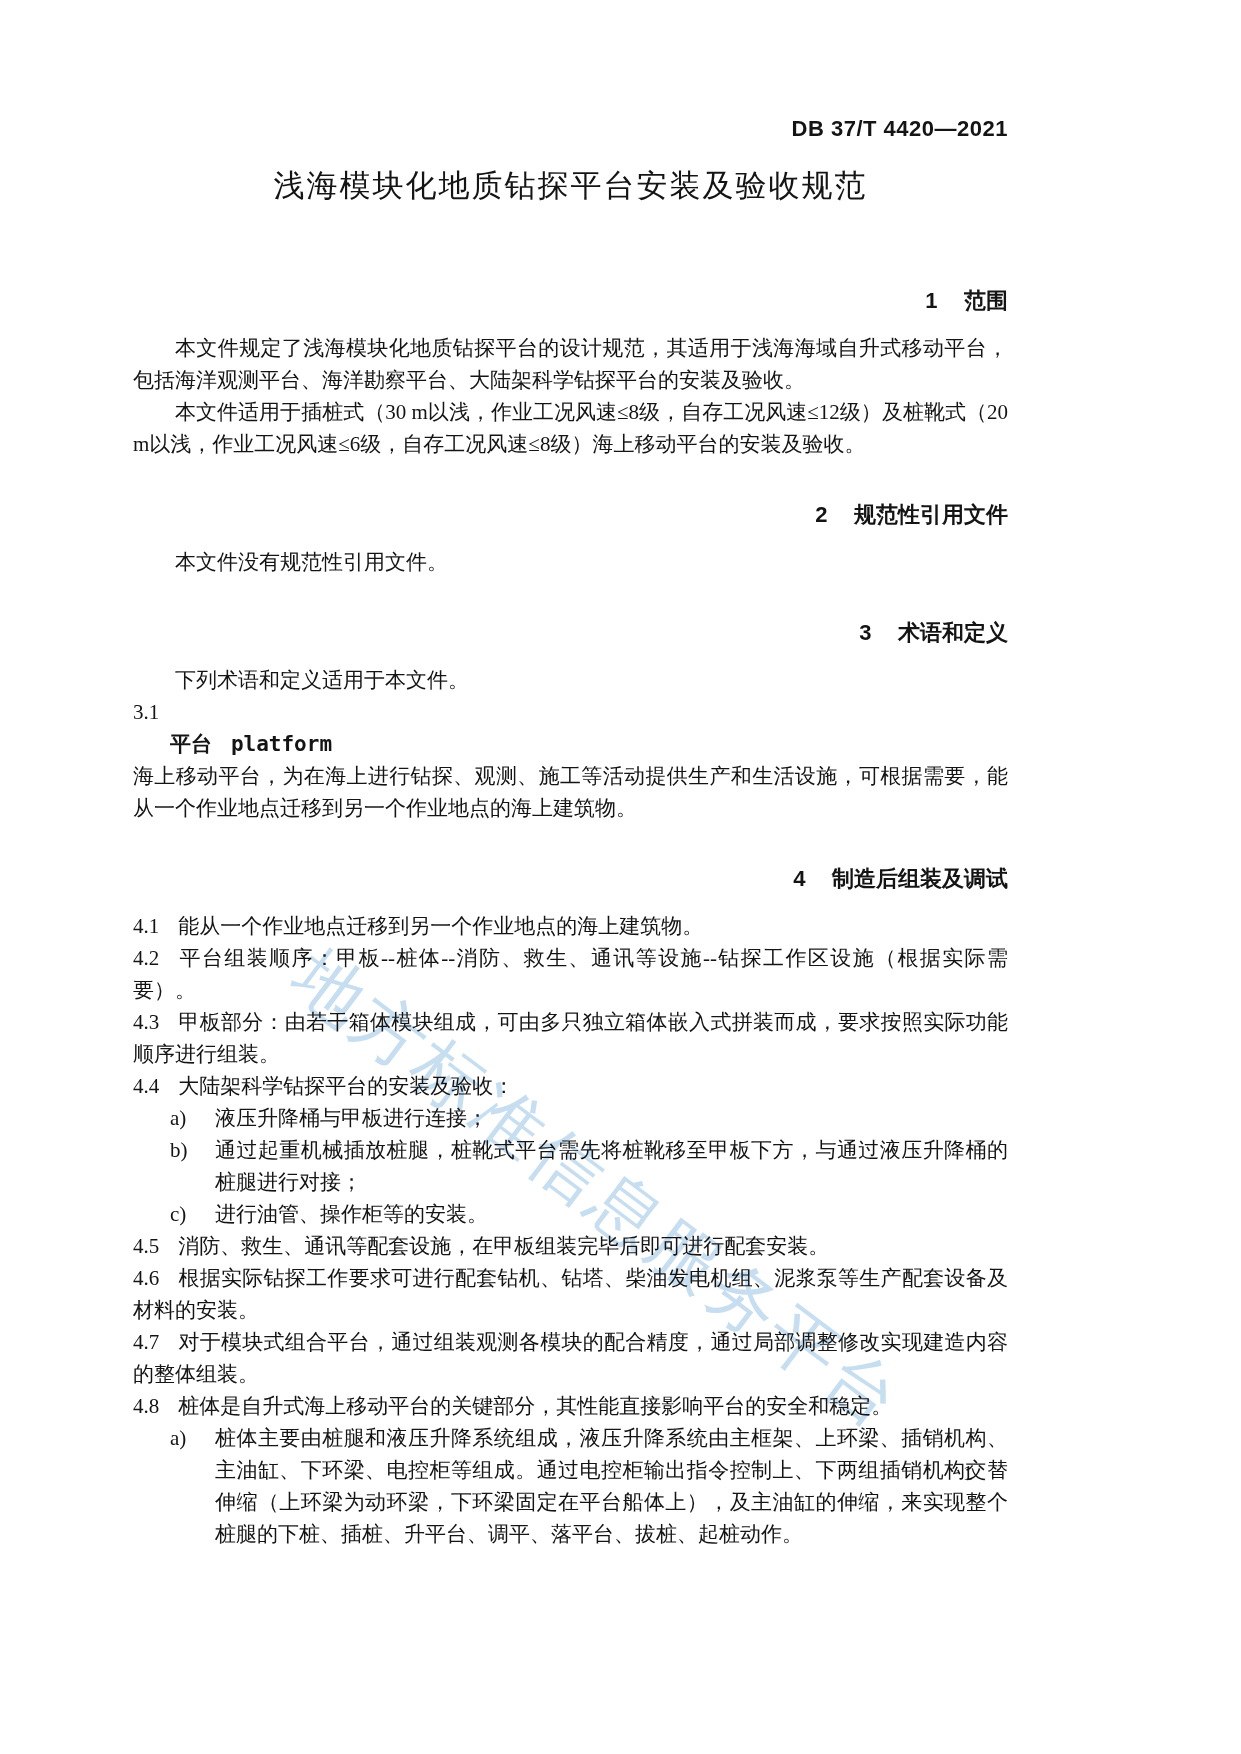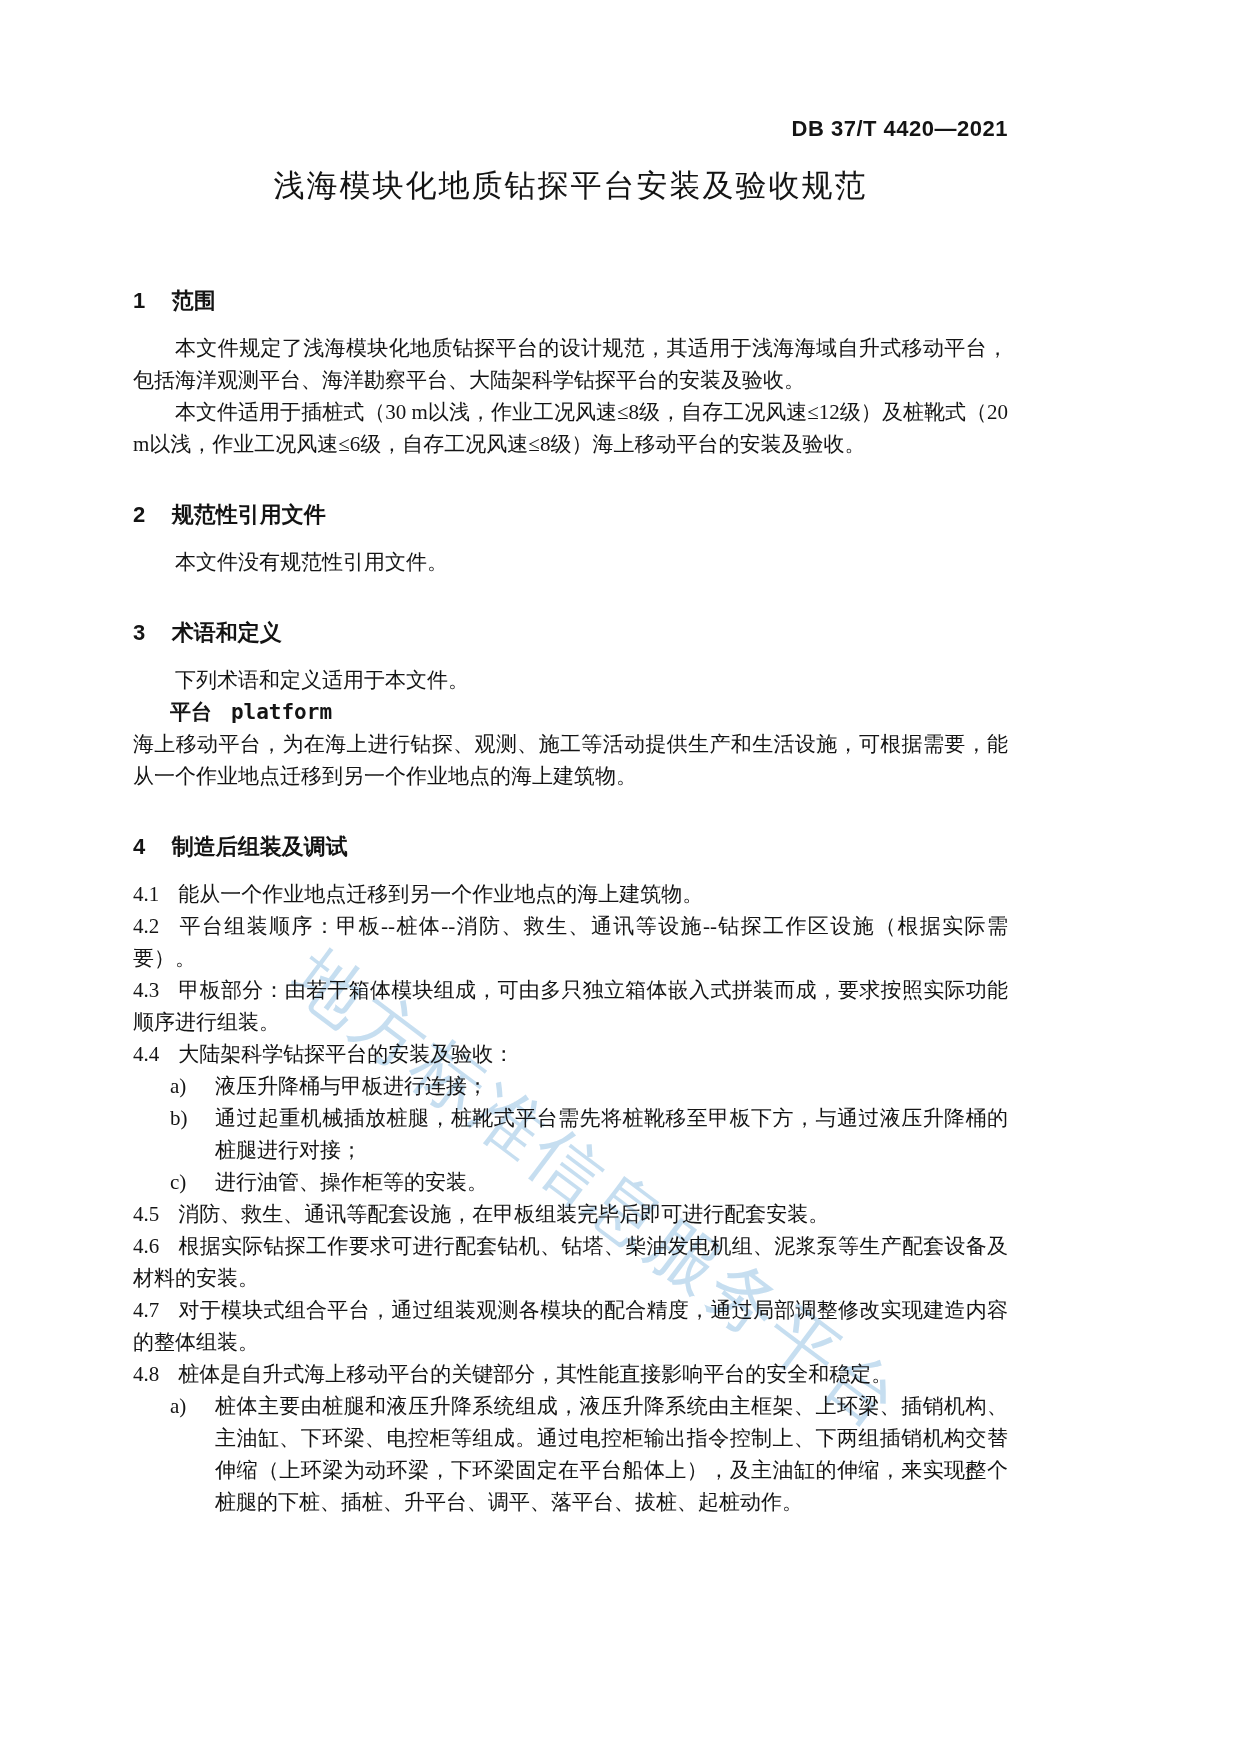--- a/index.html
+++ b/index.html
@@ -51,20 +51,21 @@
     font-size: 31px;
     line-height: 40px;
     letter-spacing: 2px;
   }
   .section-heading {
     margin: 40px 0 16px 0;
     font-family: "Liberation Sans", sans-serif;
     font-weight: bold;
     font-size: 22px;
     line-height: 30px;
+    text-align: right;
   }
   .section-heading.first {
     margin-top: 80px;
   }
   .sec-num {
     margin-right: 1.2em;
   }
   .body-text, .plain-line {
     margin: 0;
     font-size: 21px;
@@ -131,20 +132,21 @@
 
     <h2 class="section-heading first"><span class="sec-num">1</span><span>范围</span></h2>
     <p class="body-text indent first-para">本文件规定了浅海模块化地质钻探平台的设计规范，其适用于浅海海域自升式移动平台，包括海洋观测平台、海洋勘察平台、大陆架科学钻探平台的安装及验收。</p>
     <p class="body-text indent">本文件适用于插桩式（30 m以浅，作业工况风速≤8级，自存工况风速≤12级）及桩靴式（20 m以浅，作业工况风速≤6级，自存工况风速≤8级）海上移动平台的安装及验收。</p>
 
     <h2 class="section-heading"><span class="sec-num">2</span><span>规范性引用文件</span></h2>
     <p class="body-text indent first-para">本文件没有规范性引用文件。</p>
 
     <h2 class="section-heading"><span class="sec-num">3</span><span>术语和定义</span></h2>
     <p class="body-text indent first-para">下列术语和定义适用于本文件。</p>
+    <p class="plain-line">3.1</p>
     <p class="term-line"><span class="term-zh">平台</span><span class="term-en">platform</span></p>
     <p class="body-text">海上移动平台，为在海上进行钻探、观测、施工等活动提供生产和生活设施，可根据需要，能从一个作业地点迁移到另一个作业地点的海上建筑物。</p>
 
     <h2 class="section-heading"><span class="sec-num">4</span><span>制造后组装及调试</span></h2>
 
     <p class="body-text first-para"><span class="item-num">4.1</span><span>能从一个作业地点迁移到另一个作业地点的海上建筑物。</span></p>
 
     <p class="body-text"><span class="item-num">4.2</span><span>平台组装顺序：甲板--桩体--消防、救生、通讯等设施--钻探工作区设施（根据实际需要）。</span></p>
 
     <p class="body-text"><span class="item-num">4.3</span><span>甲板部分：由若干箱体模块组成，可由多只独立箱体嵌入式拼装而成，要求按照实际功能顺序进行组装。</span></p>

